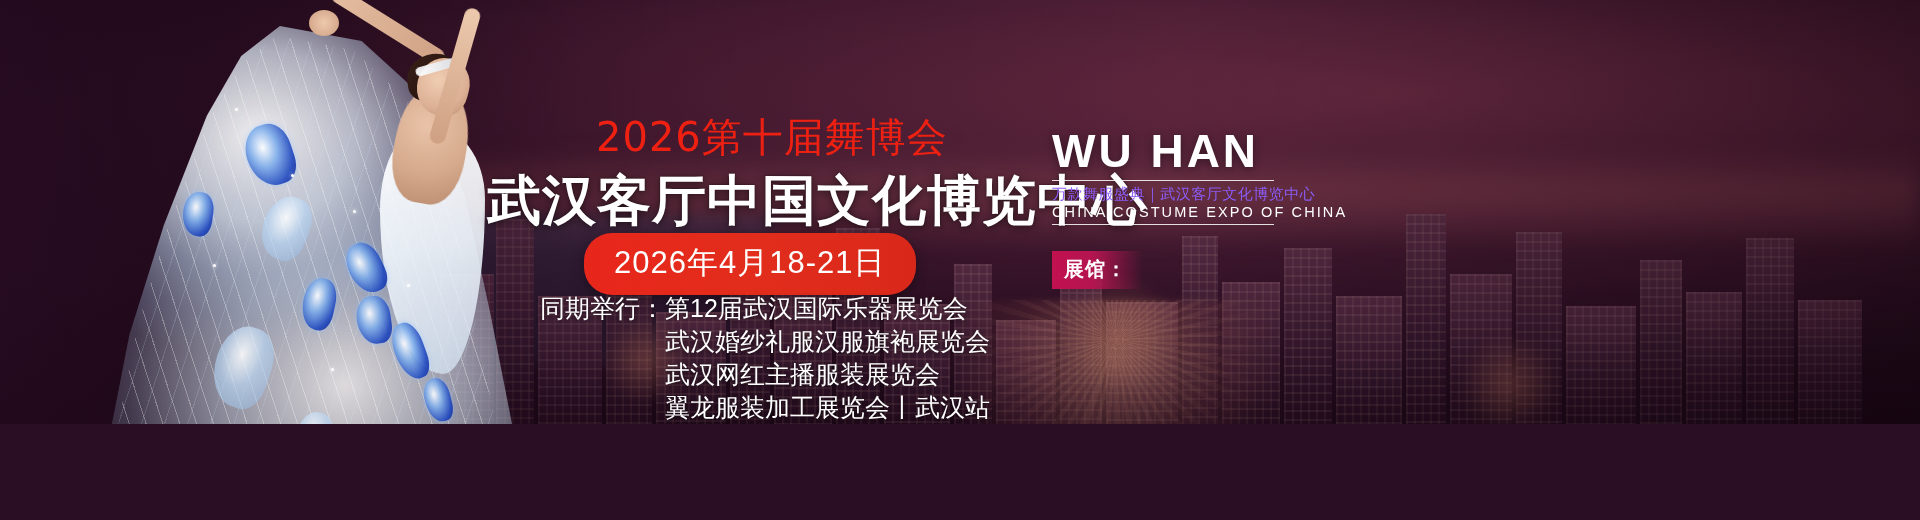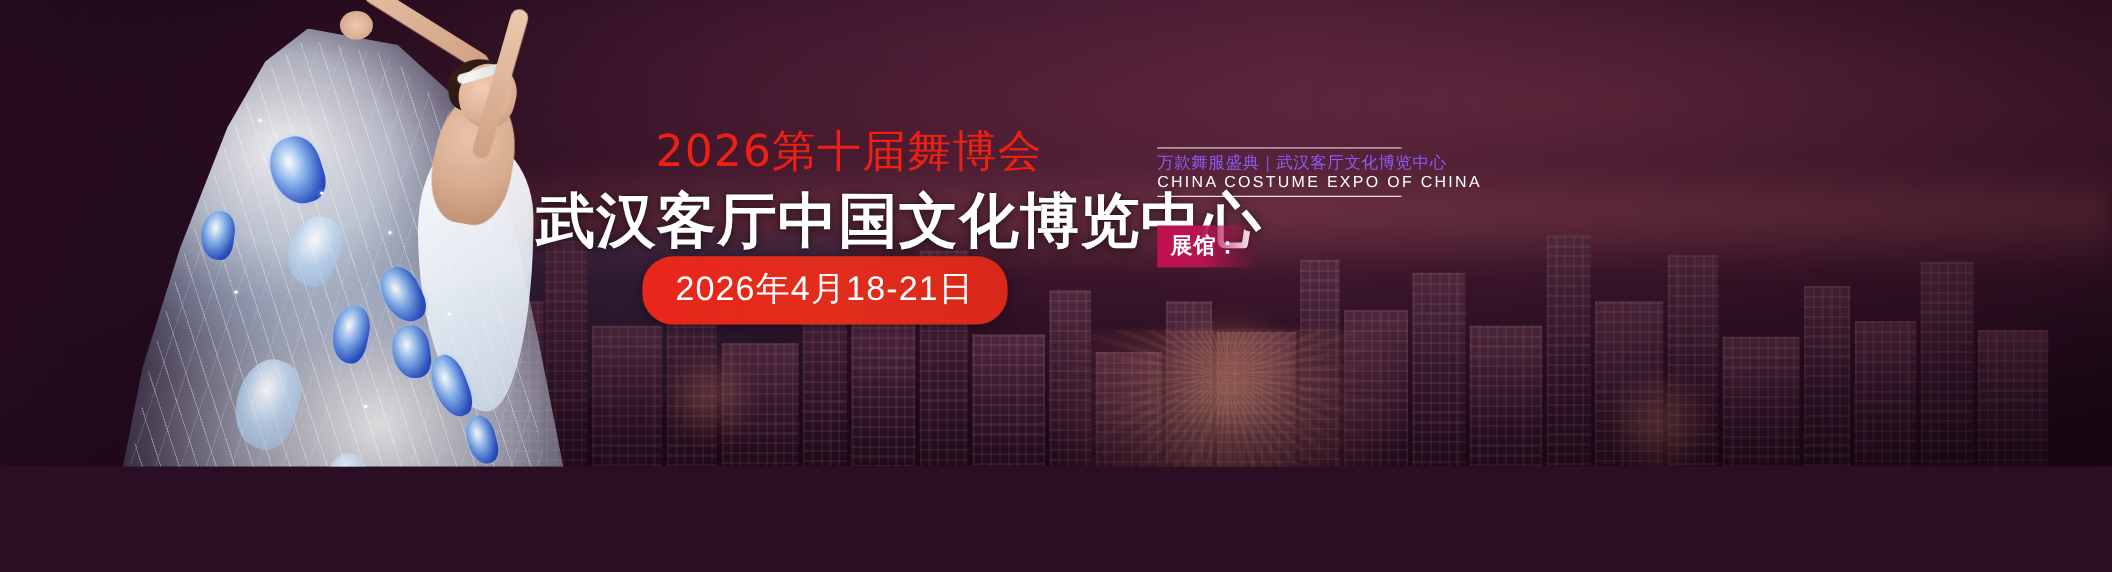--- a/index.html
+++ b/index.html
@@ -264,22 +264,26 @@
     <div class="sparkle" style="left:118px; top:268px;"></div>
     <div class="sparkle" style="left:312px; top:288px;"></div>
     <div class="sparkle" style="left:236px; top:372px;"></div>
     <div class="sparkle" style="left:158px; top:438px;"></div>
   </div>
 
   <div class="headline-red">2026第十届舞博会</div>
   <div class="headline-white">武汉客厅中国文化博览中心</div>
   <div class="date-badge">2026年4月18-21日</div>
 
+  <div class="subevents">
+    <span class="lead">同期举行：</span><span class="col"><span class="ln">第12届武汉国际乐器展览会</span><span class="ln">武汉婚纱礼服汉服旗袍展览会</span><span class="ln">武汉网红主播服装展览会</span><span class="ln">翼龙服装加工展览会丨武汉站</span></span>
+  </div>
 
   <div class="rpanel">
+    <div class="wuhan">WU HAN</div>
     <div class="rule"></div>
     <div class="cn-sub">万款舞服盛典｜武汉客厅文化博览中心</div>
     <div class="en-sub">CHINA COSTUME EXPO OF CHINA</div>
 
     <div class="tagwrap">
       <div class="tag">展馆：</div>
     </div>
 
   </div>
 

